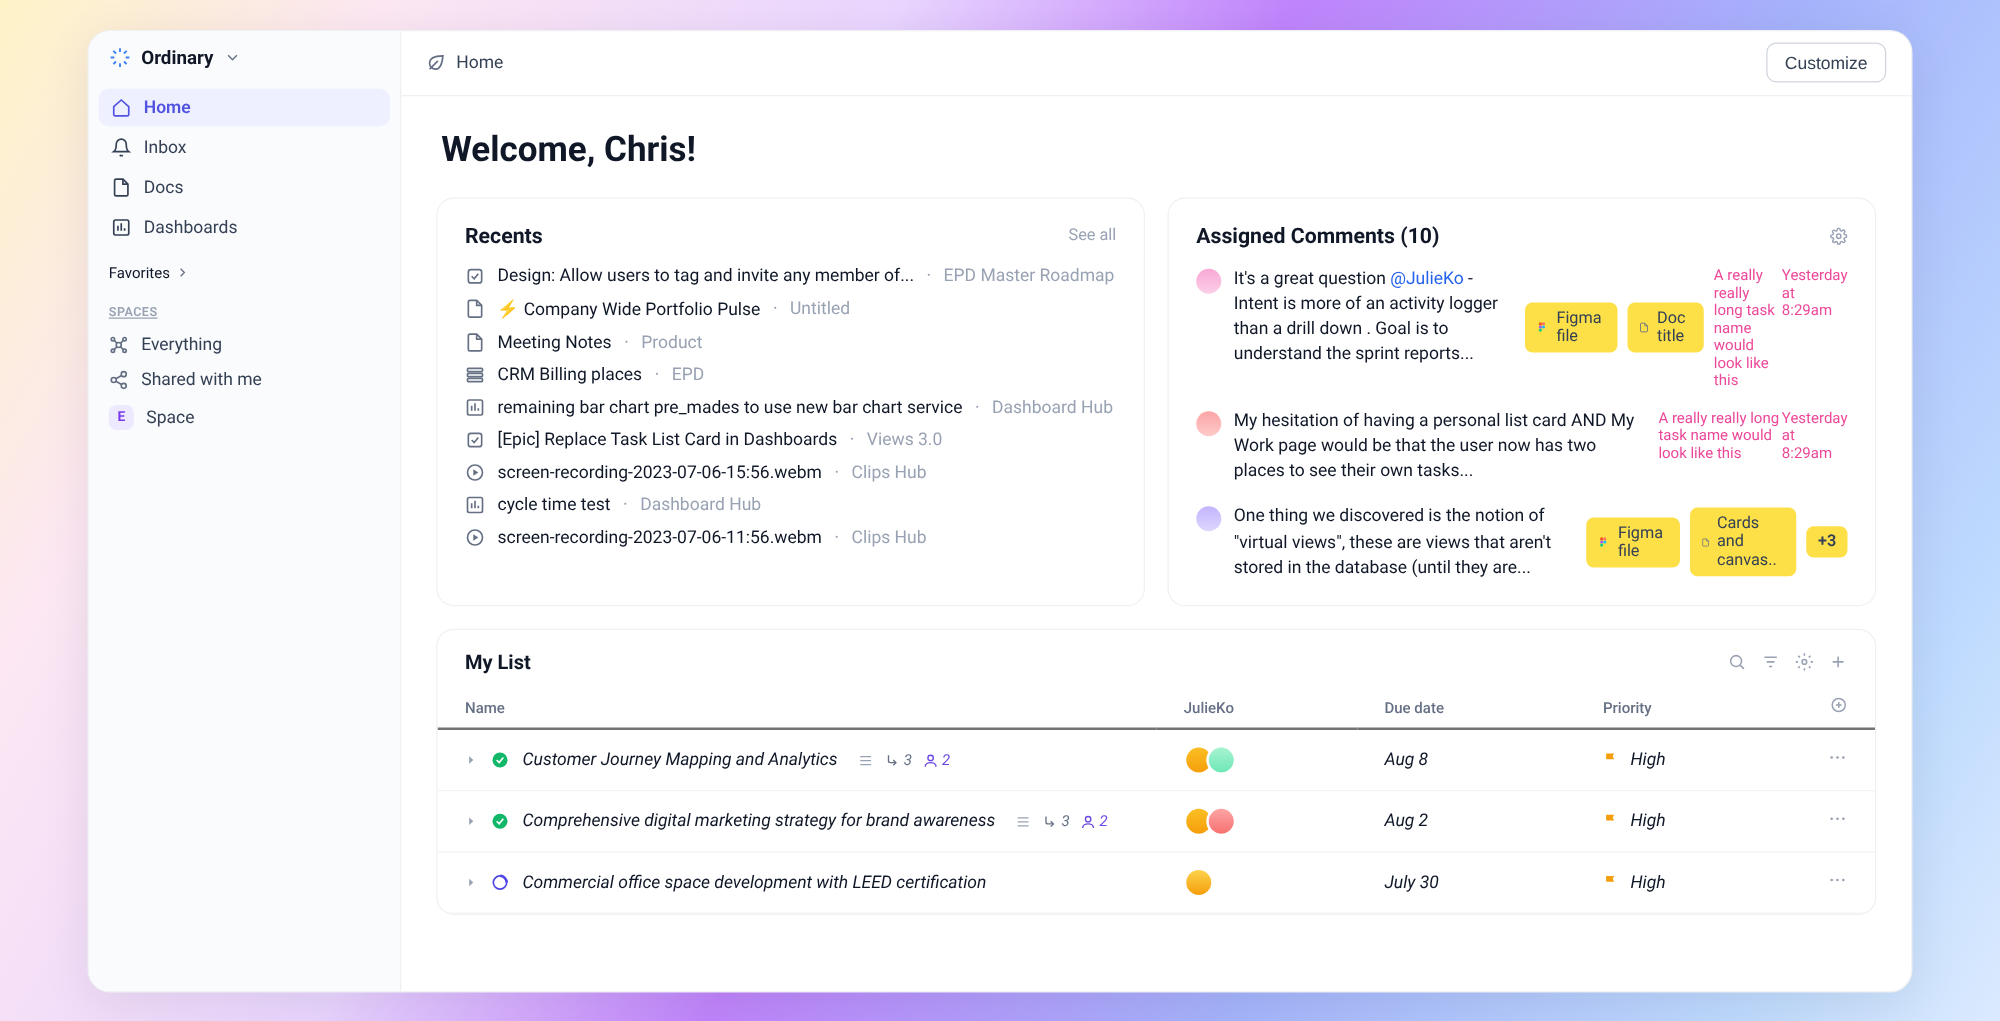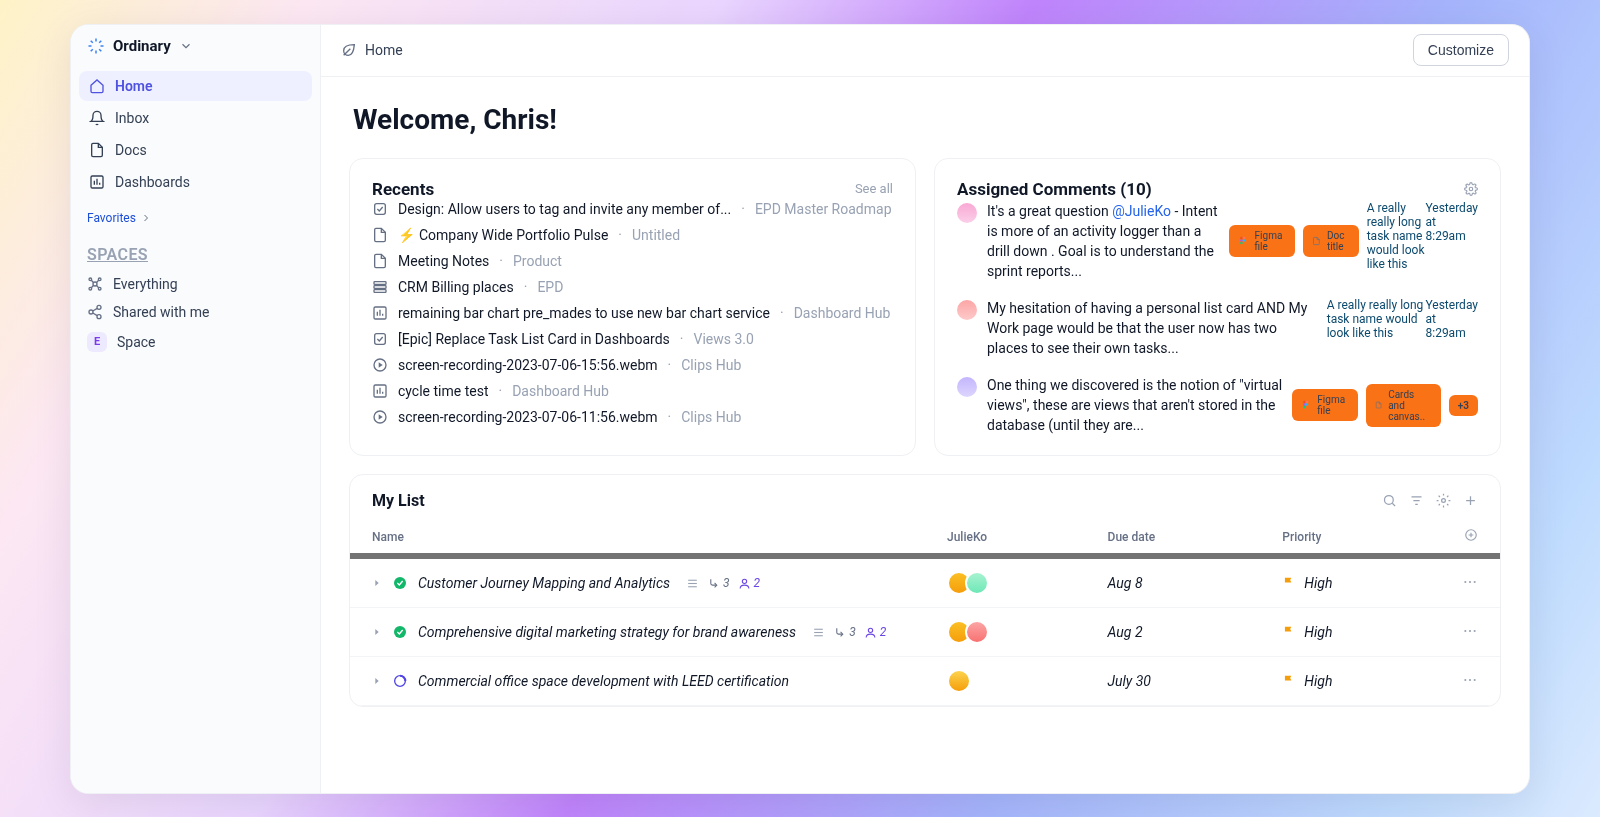--- a/index.html
+++ b/index.html
@@ -17,71 +17,71 @@
   
   .sidebar { width: 250px; border-right: 1px solid #eef0f3; background:#fafbfc; display:flex; flex-direction:column; }
   .workspace-switch { display:flex; align-items:center; gap:8px; padding:12px 16px; cursor:pointer;}
   .ws-logo { width:18px; height:18px; }
   .ws-name { font-weight:700; font-size:15px; color:#101828; }
   .chev { width:14px;height:14px;color:#667085; }
   .nav { padding: 4px 8px; display:flex;flex-direction:column;gap:2px;}
   .nav-item { display:flex;align-items:center;gap:10px;padding:7px 10px;border-radius:8px;color:#344054;font-size:14px;cursor:pointer;}
   .nav-item.active { background:#eef0ff; color:#5052e0; font-weight:600;}
   .nav-item svg { width:16px;height:16px;flex-shrink:0;}
-  .section-label { padding:14px 16px 6px; font-size:16px; letter-spacing:.4px; color:#98a2b3; font-weight:600;text-decoration:underline;}
-  .fav-head { display:flex;align-items:center;gap:4px;padding:10px 16px 6px;color:#1d4ed8;font-size:12px;cursor:pointer;text-align:center;}
+  .section-label { padding:14px 16px 6px; font-size:10px; letter-spacing:.4px; color:#98a2b3; font-weight:600;text-decoration:underline;}
+  .fav-head { display:flex;align-items:center;gap:4px;padding:10px 16px 6px;color:#0f172a;font-size:12px;cursor:pointer;text-align:center;}
   .space-item { display:flex;align-items:center;gap:10px;padding:6px 16px;font-size:14px;color:#344054;cursor:pointer;}
   .space-badge { width:20px;height:20px;border-radius:6px;display:flex;align-items:center;justify-content:center;font-size:11px;font-weight:700;}
   .sb-purple{background:#ede9fe;color:#7c3aed;}
   
   .main { flex:1; display:flex; flex-direction:column; overflow:hidden;}
   .topbar { height:52px; border-bottom:1px solid #eef0f3; display:flex;align-items:center;justify-content:space-between;padding:0 20px;}
   .crumbs { display:flex;align-items:center;gap:8px;color:#344054;font-size:14px;}
   .crumbs svg{width:16px;height:16px;color:#667085;}
   .customize-btn { border:1px solid #d0d5dd;background:#fff;border-radius:8px;padding:7px 14px;font-size:14px;color:#344054;cursor:pointer;}
   .content { padding: 20px 28px; overflow-y:auto; flex:1;}
   .welcome { font-size:28px; font-weight:700; color:#101828; margin: 6px 0 22px 4px;}
   .cards-row { display:flex; gap:18px;}
   .card { border:1px solid #eef0f3; border-radius:14px; padding:20px 22px; background:#fff;}
   .card.recents { flex:1;}
   .card.comments { flex:1;}
-  .card-head { display:flex; align-items:center; justify-content:space-between; margin-bottom:2px;}
+  .card-head { display:flex; align-items:center; justify-content:space-between; margin-bottom:14px;}
   .card-title { font-size:17px; font-weight:700; color:#101828;}
   .see-all { font-size:13px; color:#98a2b3; cursor:pointer;}
   .gear-mini{width:14px;height:14px;color:#98a2b3;cursor:pointer;}
   .recent-list { display:flex;flex-direction:column;gap:10px;}
   .recent-row { display:flex;align-items:center;gap:10px;font-size:14px;color:#344054;cursor:pointer;white-space:nowrap; }
   .recent-row .ricon { width:16px;height:16px;color:#667085;flex-shrink:0;}
   .recent-title{color:#101828; overflow:hidden;text-overflow:ellipsis;}
   .recent-loc{color:#98a2b3;}
   .dot{color:#98a2b3;}
   
   .comment-list{display:flex;flex-direction:column;gap:16px;}
   .comment{display:flex;gap:10px;}
   .avatar{width:20px;height:20px;border-radius:50%;flex-shrink:0;margin-top:2px;}
   .av-a{background:linear-gradient(#f9a8d4,#fbcfe8);}
   .av-b{background:linear-gradient(#fca5a5,#fecaca);}
   .av-c{background:linear-gradient(#c4b5fd,#ddd6fe);}
   .c-body{flex:1;display:flex;gap:8px;}
   .c-text{font-size:14px;color:#101828;line-height:1.45;}
   .mention{color:#2563eb;}
   .chips{display:flex;gap:8px;align-items:center;}
-  .chip{display:flex;align-items:center;gap:6px;background:#f97316;border-radius:6px;padding:5px 9px;font-size:10px;color:#344054;cursor:pointer;}
+  .chip{display:flex;align-items:center;gap:6px;background:#fde047;border-radius:6px;padding:5px 9px;font-size:13px;color:#344054;cursor:pointer;}
   .chip svg{width:14px;height:14px;}
   .chip.figma svg rect{}
   .chip.count{font-weight:600;}
-  .c-meta{display:flex;justify-content:space-between;font-size:12px;color:#0c4a6e;}
+  .c-meta{display:flex;justify-content:space-between;font-size:12px;color:#ec4899;}
   
   .list-card{ border:1px solid #eef0f3;border-radius:14px;margin-top:18px;background:#fff;overflow:hidden;}
   .list-head{display:flex;align-items:center;justify-content:space-between;padding:16px 22px 10px;}
   .list-title{font-size:16px;font-weight:700;color:#101828;}
   .list-actions{display:flex;gap:12px;color:#98a2b3;}
   .list-actions svg{width:15px;height:15px;cursor:pointer;}
   table.my-list{width:100%;border-collapse:collapse;font-size:14px;}
-  .my-list th{text-align:left;font-weight:500;color:#667085;font-size:12px;padding:8px 22px;border-bottom:6px solid #737373;}
+  .my-list th{text-align:left;font-weight:500;color:#667085;font-size:12px;padding:8px 22px;border-bottom:2px solid #737373;}
   .my-list td{padding:12px 22px;border-bottom:1px solid #f3f4f6;color:#101828;vertical-align:middle;font-style:italic;}
   .task-cell{display:flex;align-items:center;gap:10px;}
   .caret-mini{width:10px;height:10px;color:#98a2b3;}
   .status-dot{width:16px;height:16px;}
   .task-name{color:#101828;}
   .task-decor{display:flex;align-items:center;gap:8px;margin-left:6px;color:#667085;font-size:12px;}
   .task-decor svg{width:13px;height:13px;}
   .pill{display:flex;align-items:center;gap:3px;font-size:12px;}
   .pill.purple{color:#6b46e5;}
   .assignees{display:flex;}

